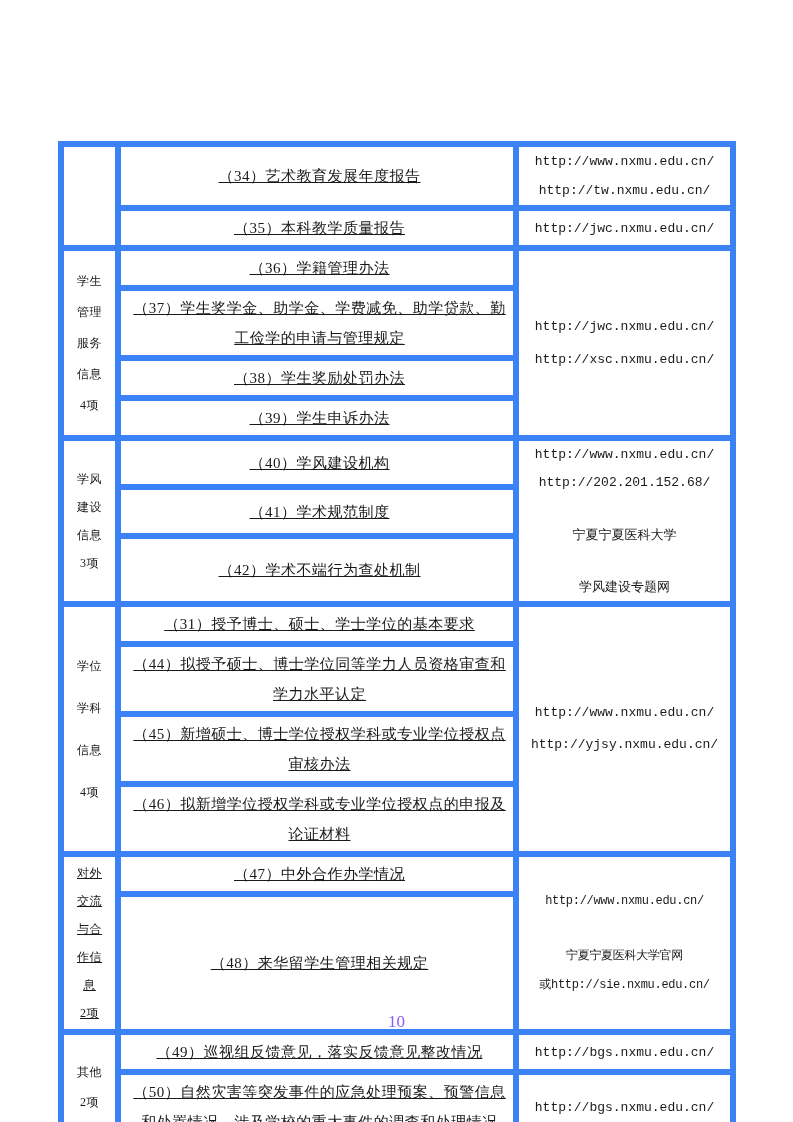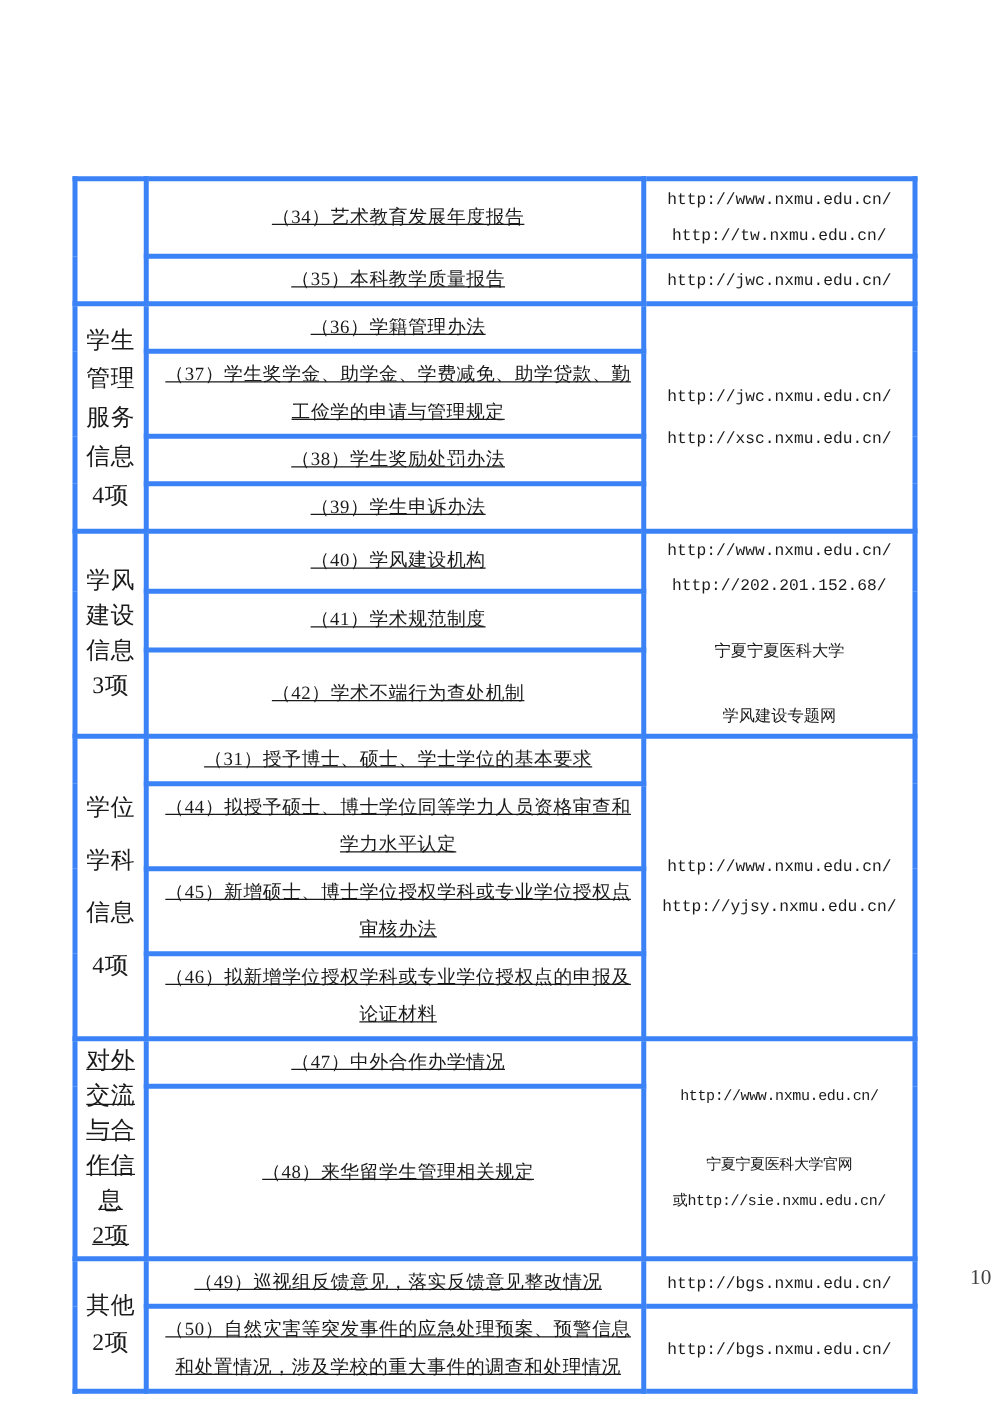--- a/index.html
+++ b/index.html
@@ -11,31 +11,31 @@
     color: #1a1a1a;
   }
   .doc-table {
     position: absolute;
     left: 58px; top: 141px;
     width: 672px;
     border-collapse: collapse;
     table-layout: fixed;
   }
   .doc-table td {
-    border: 4px solid #3b82f6;
+    border: 6px solid #3b82f6;
     vertical-align: middle;
     overflow: hidden;
   }
   col.c-cat  { width: 57px; }
   col.c-item { width: 398px; }
   col.c-url  { width: 217px; }
 
   td.cat {
     text-align: center;
-    font-size: 19px;
+    font-size: 12px;
     letter-spacing: 0.5px;
   }
   td.cat .catline { line-height: 31px; }
   td.cat.g3 .catline { line-height: 28px; }
   td.cat.g4 .catline { line-height: 42px; }
   td.cat.g5 .catline { line-height: 28px; text-decoration: underline; }
   td.cat.g6 .catline { line-height: 30px; }
 
   td.item {
     font-size: 15px;
@@ -56,23 +56,23 @@
   td.url.u-g3 .urlline { line-height: 28px; font-size: 13px; }
   td.url.u-g4 .urlline { line-height: 32px; }
   td.url.u-g5 .urlline { line-height: 30px; font-size: 12px; letter-spacing: -0.3px; }
   td.url .cjk { font-family: "Liberation Serif", "DejaVu Serif", serif; font-size: 14px; margin-top: 24px; }
   td.url.u-g5 .cjk { font-size: 12px; }
 
   .page-number {
     position: absolute;
     left: 0; top: 1012px;
     width: 100%;
-    text-align: right;
+    text-align: center;
     font-size: 17px;
-    color: #404040;
+    color: #8b5cf6;
   }
 </style>
 </head>
 <body>
 
 <table class="doc-table">
   <colgroup>
       <col class="c-cat">
       <col class="c-item">
       <col class="c-url">

